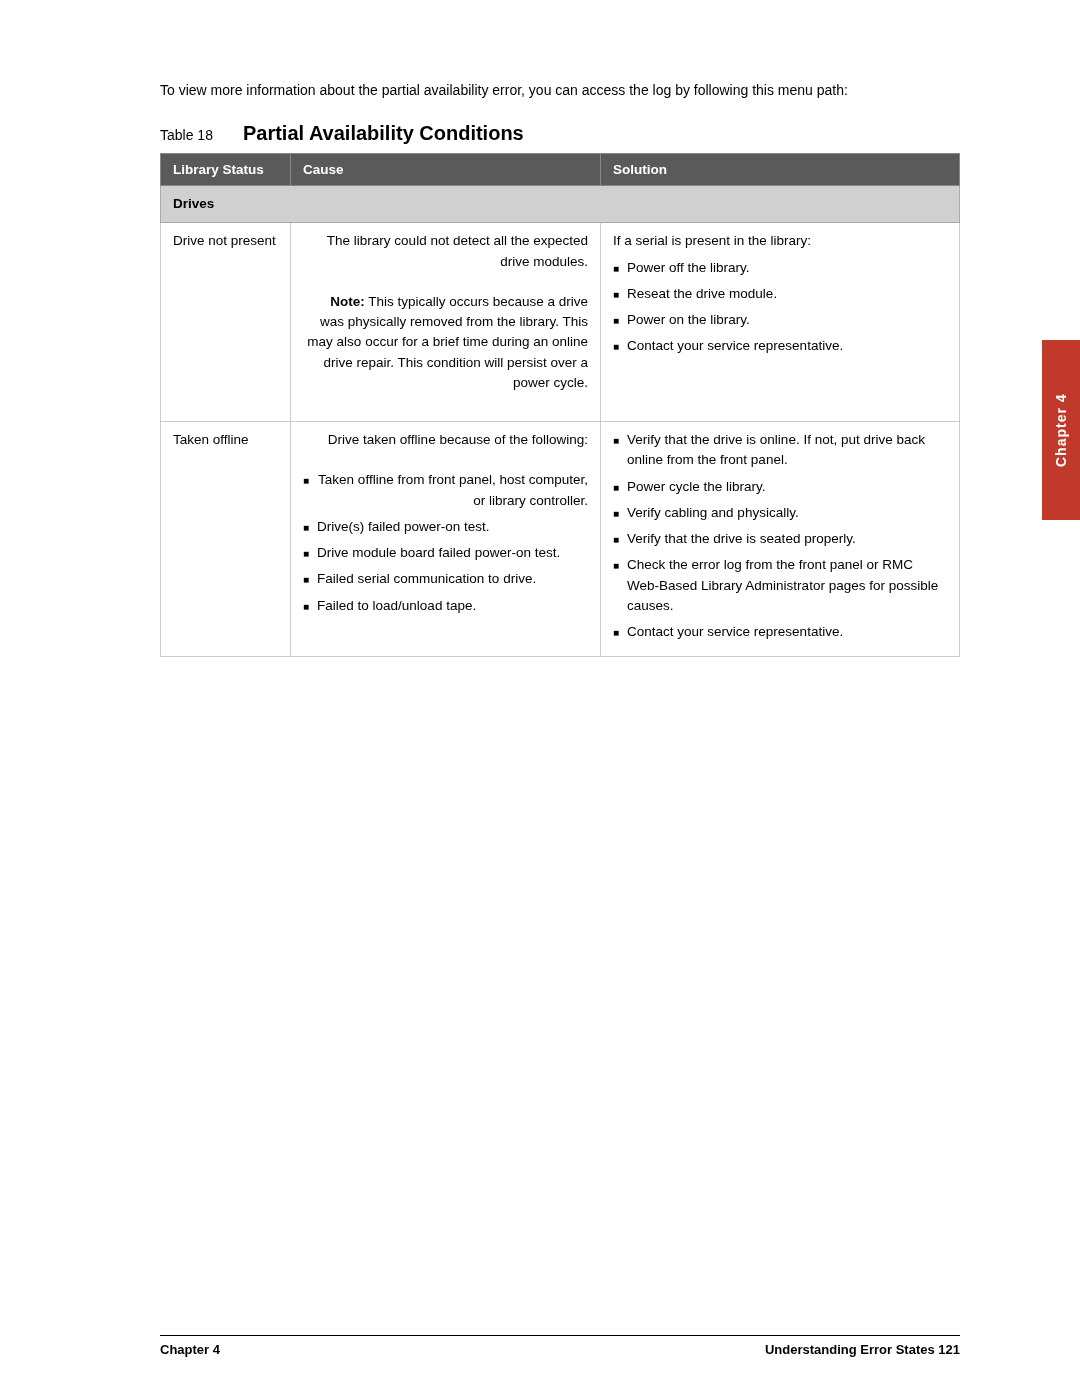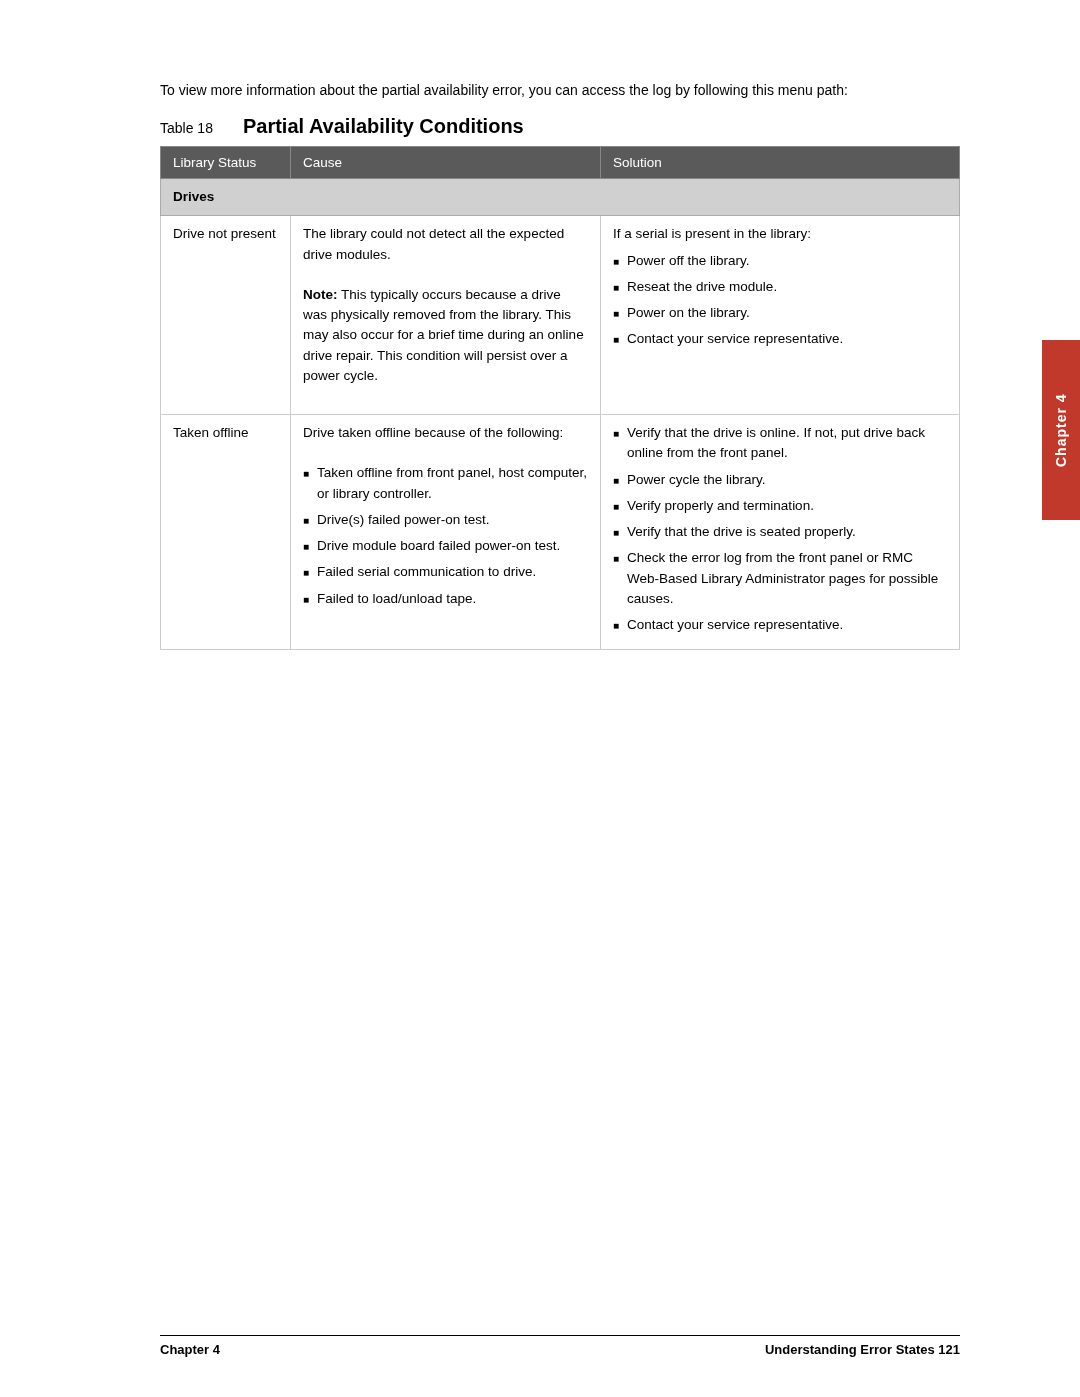--- a/index.html
+++ b/index.html
@@ -40,21 +40,21 @@
       align-items: center;
       justify-content: center;
       height: 180px;
     }
 
     .main-content {
       margin: 0 120px 0 160px;
     }
 
     .intro-text {
-      margin-bottom: 14px;
+      margin-bottom: 21px;
       line-height: 1.5;
     }
 
     .menu-path-box {
       border: 1px solid #000000;
       padding: 10px 20px;
       margin-bottom: 24px;
       text-align: center;
       font-weight: bold;
       font-size: 14px;
@@ -89,21 +89,21 @@
       border-collapse: collapse;
       margin-bottom: 40px;
       font-size: 13.5px;
     }
 
     .data-table thead tr th {
       background: #5a5a5a;
       color: #ffffff;
       padding: 8px 12px;
       text-align: left;
-      font-weight: normal;
+      font-weight: bold;
       border: 1px solid #888;
     }
 
     .data-table .section-header td {
       background: #d0d0d0;
       font-weight: bold;
       padding: 8px 12px;
       border: 1px solid #aaa;
     }
 
@@ -114,20 +114,21 @@
       line-height: 1.5;
     }
 
     .data-table tbody tr td:first-child {
       width: 130px;
       white-space: nowrap;
     }
 
     .data-table tbody tr td:nth-child(2) {
       width: 310px;
+      text-align: right;
     }
 
     .bullet-list {
       list-style: none;
       padding: 0;
       margin: 0;
     }
 
     .bullet-list li {
       display: flex;
@@ -233,21 +234,21 @@
               <li>Drive(s) failed power-on test.</li>
               <li>Drive module board failed power-on test.</li>
               <li>Failed serial communication to drive.</li>
               <li>Failed to load/unload tape.</li>
             </ul>
           </td>
           <td>
             <ul class="bullet-list">
               <li>Verify that the drive is online. If not, put drive back online from the front panel.</li>
               <li>Power cycle the library.</li>
-              <li>Verify properly and termination.</li>
+              <li>Verify cabling and physically.</li>
               <li>Verify that the drive is seated properly.</li>
               <li>Check the error log from the front panel or RMC Web-Based Library Administrator pages for possible causes.</li>
               <li>Contact your service representative.</li>
             </ul>
           </td>
         </tr>
 
       </tbody>
     </table>
 

